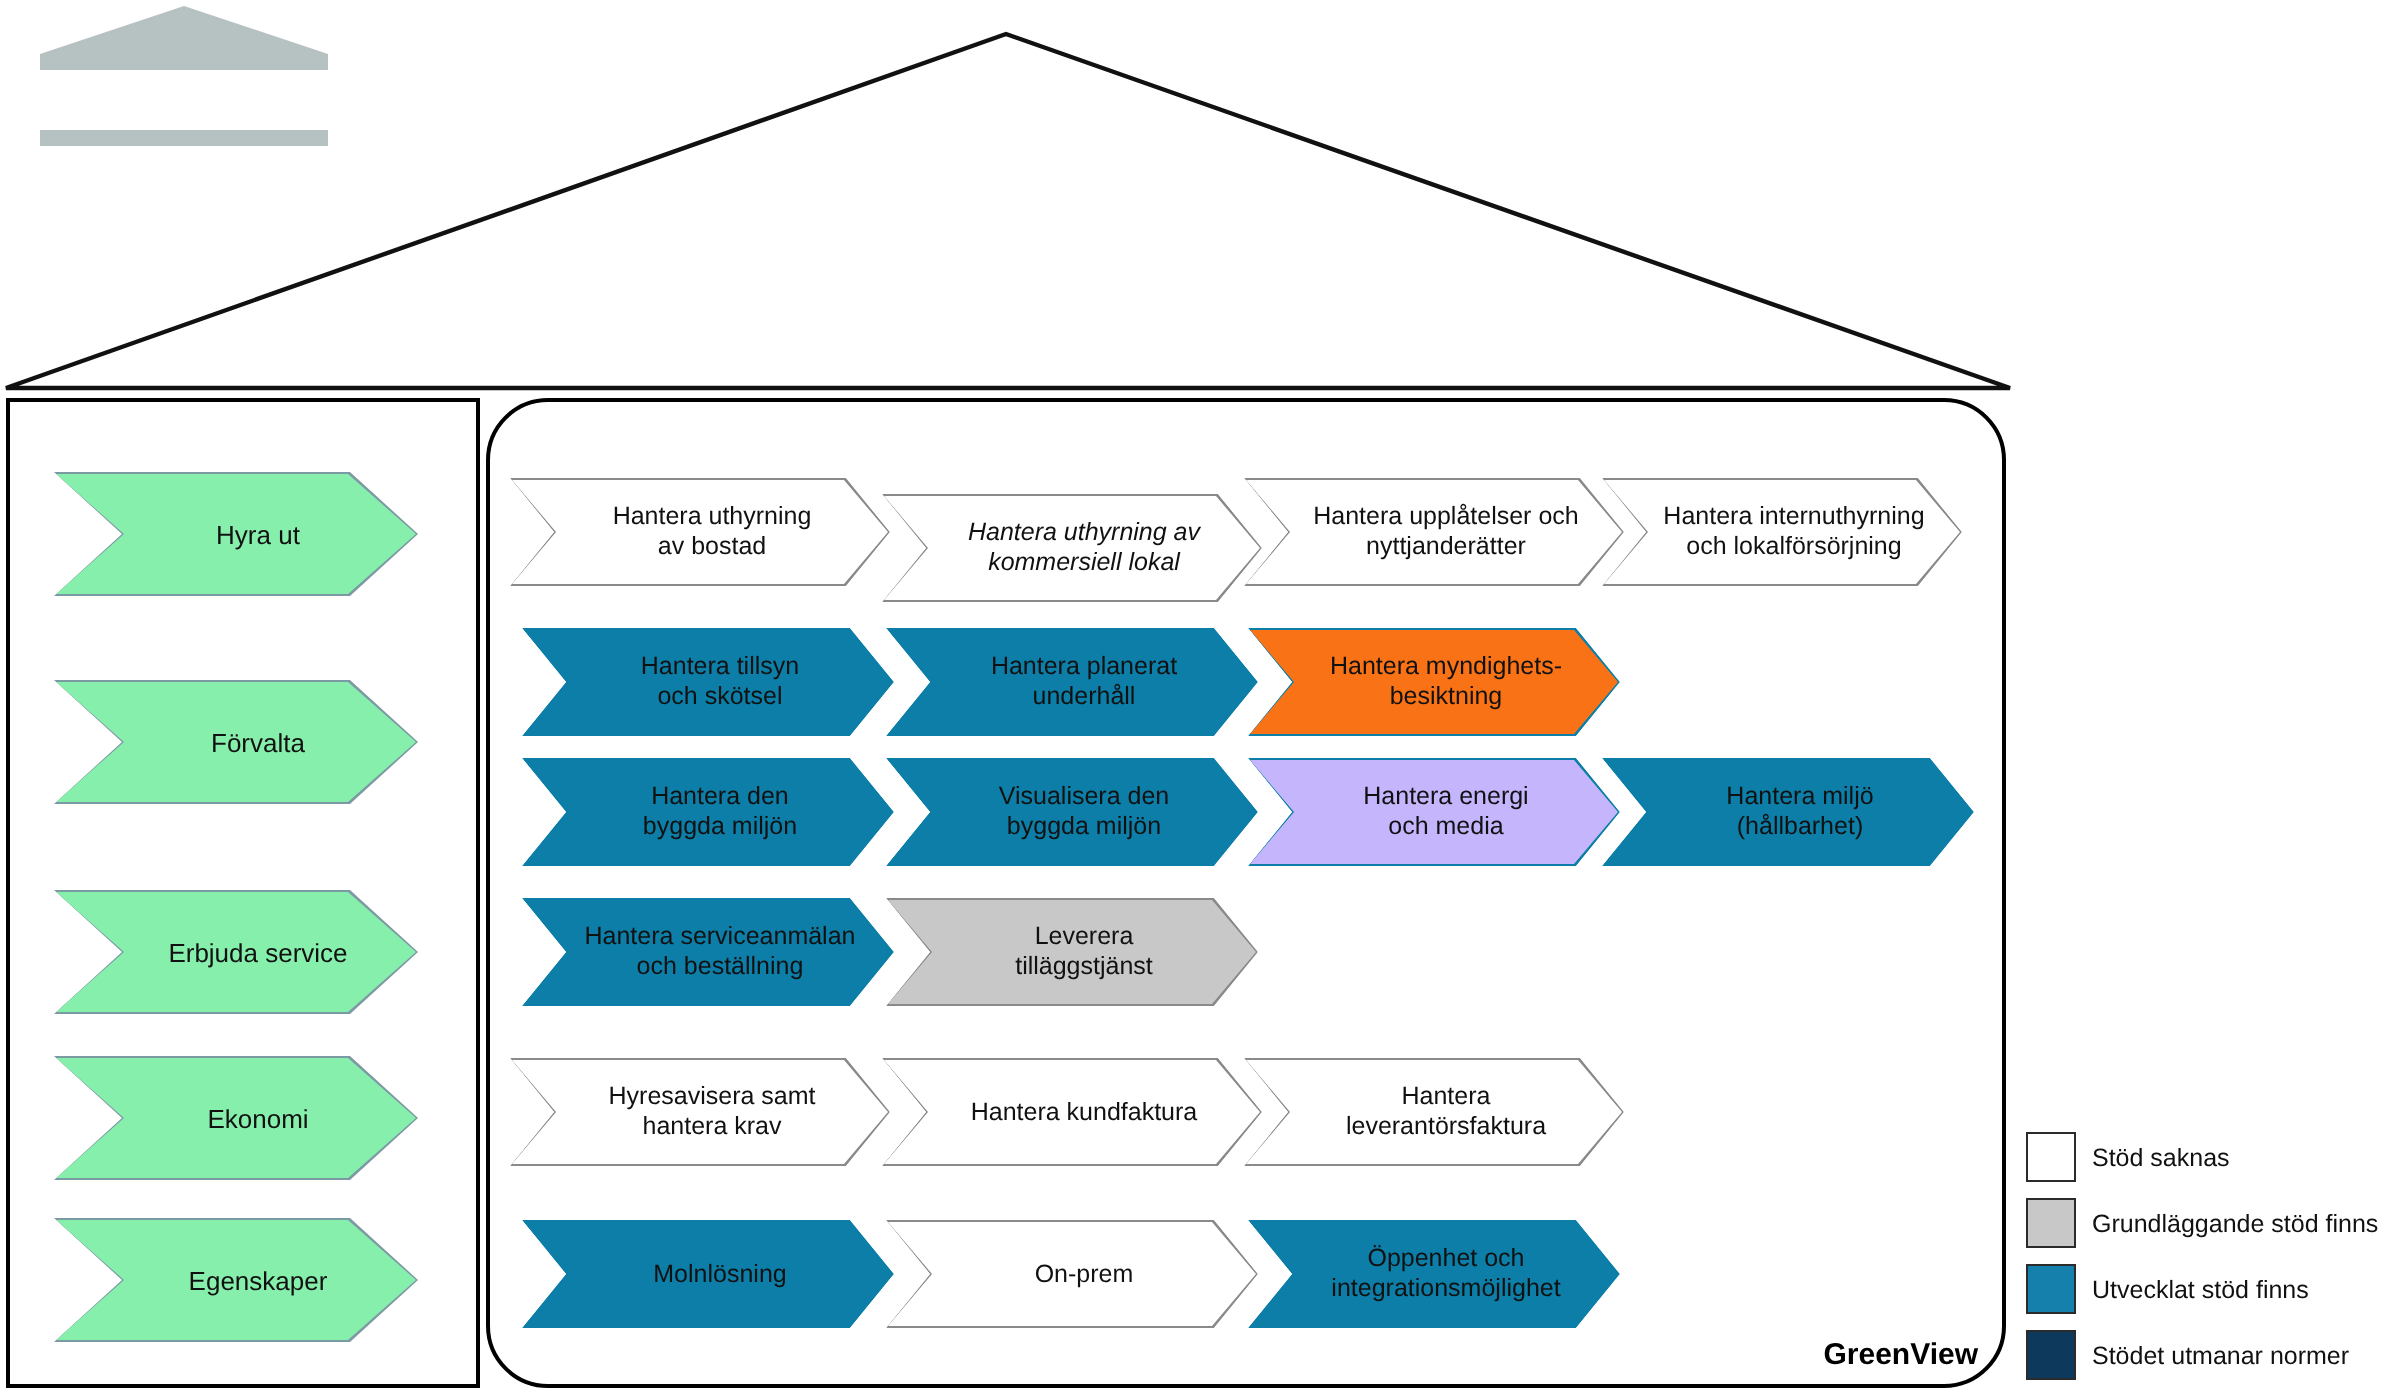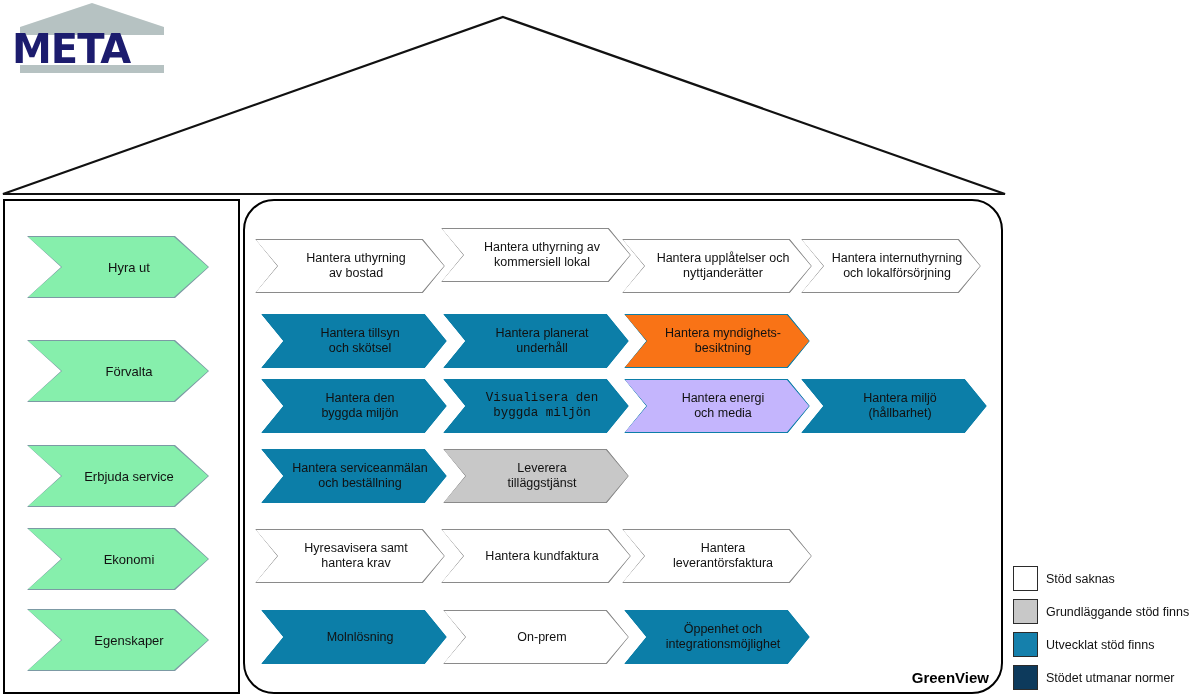--- a/index.html
+++ b/index.html
@@ -91,21 +91,20 @@
   .legend-label{font-size:12.5px;color:#111;white-space:nowrap;}
 </style>
 </head>
 <body>
 
 <div class="stage">
 
   <div class="logo">
     <div class="pediment"></div>
     <div class="bar-top"></div>
-    <div class="word">META</div>
     <div class="bar-bot"></div>
   </div>
 
   <svg class="roof" viewBox="0 0 1010 200" preserveAspectRatio="none">
     <polygon points="503,17 1005,194 3,194" fill="#ffffff" stroke="#111111" stroke-width="2.2"></polygon>
   </svg>
 
   <div class="panel panel-left">
     <div id="sidebar-items">
         <div class="chev chev-side" style="left: 22px; top: 35px;">
@@ -137,21 +136,21 @@
   </div>
 
   <div class="panel panel-right">
     <div id="main-rows">
         <div class="chev chev-main" title="Hantera uthyrning av bostad" style="left: 10px; top: 38px; width: 190px;">
           <div class="border" style="background: rgb(138, 138, 138);"></div>
           <div class="fill" style="background: rgb(255, 255, 255);">
             <span>Hantera uthyrning<br>av bostad</span>
           </div>
         </div>
-        <div class="chev chev-main" title="Hantera uthyrning av kommersiell lokal" style="left: 196px; top: 27px; width: 190px;">
+        <div class="chev chev-main" title="Hantera uthyrning av kommersiell lokal" style="left: 196px; top: 46px; width: 190px; font-style: italic;">
           <div class="border" style="background: rgb(138, 138, 138);"></div>
           <div class="fill" style="background: rgb(255, 255, 255);">
             <span>Hantera uthyrning av<br>kommersiell lokal</span>
           </div>
         </div>
         <div class="chev chev-main" title="Hantera upplåtelser och nyttjanderätter" style="left: 377px; top: 38px; width: 190px;">
           <div class="border" style="background: rgb(138, 138, 138);"></div>
           <div class="fill" style="background: rgb(255, 255, 255);">
             <span>Hantera upplåtelser och<br>nyttjanderätter</span>
           </div>
@@ -179,21 +178,21 @@
           <div class="fill" style="background: #f97316;">
             <span>Hantera myndighets-<br>besiktning</span>
           </div>
         </div>
         <div class="chev chev-main" title="Hantera den byggda miljön" style="left: 16px; top: 178px; width: 186px;">
           <div class="border" style="background: rgb(12, 126, 168);"></div>
           <div class="fill" style="background: rgb(12, 126, 168);">
             <span>Hantera den<br>byggda miljön</span>
           </div>
         </div>
-        <div class="chev chev-main" title="Visualisera den byggda miljön" style="left: 198px; top: 178px; width: 186px; font-family: Liberation Mono, monospace;">
+        <div class="chev chev-main" title="Visualisera den byggda miljön" style="left: 198px; top: 178px; width: 186px;">
           <div class="border" style="background: rgb(12, 126, 168);"></div>
           <div class="fill" style="background: rgb(12, 126, 168);">
             <span>Visualisera den<br>byggda miljön</span>
           </div>
         </div>
         <div class="chev chev-main" title="Hantera energi och media" style="left: 379px; top: 178px; width: 186px;">
           <div class="border" style="background: rgb(12, 126, 168);"></div>
           <div class="fill" style="background: #c4b5fd;">
             <span>Hantera energi<br>och media</span>
           </div>

